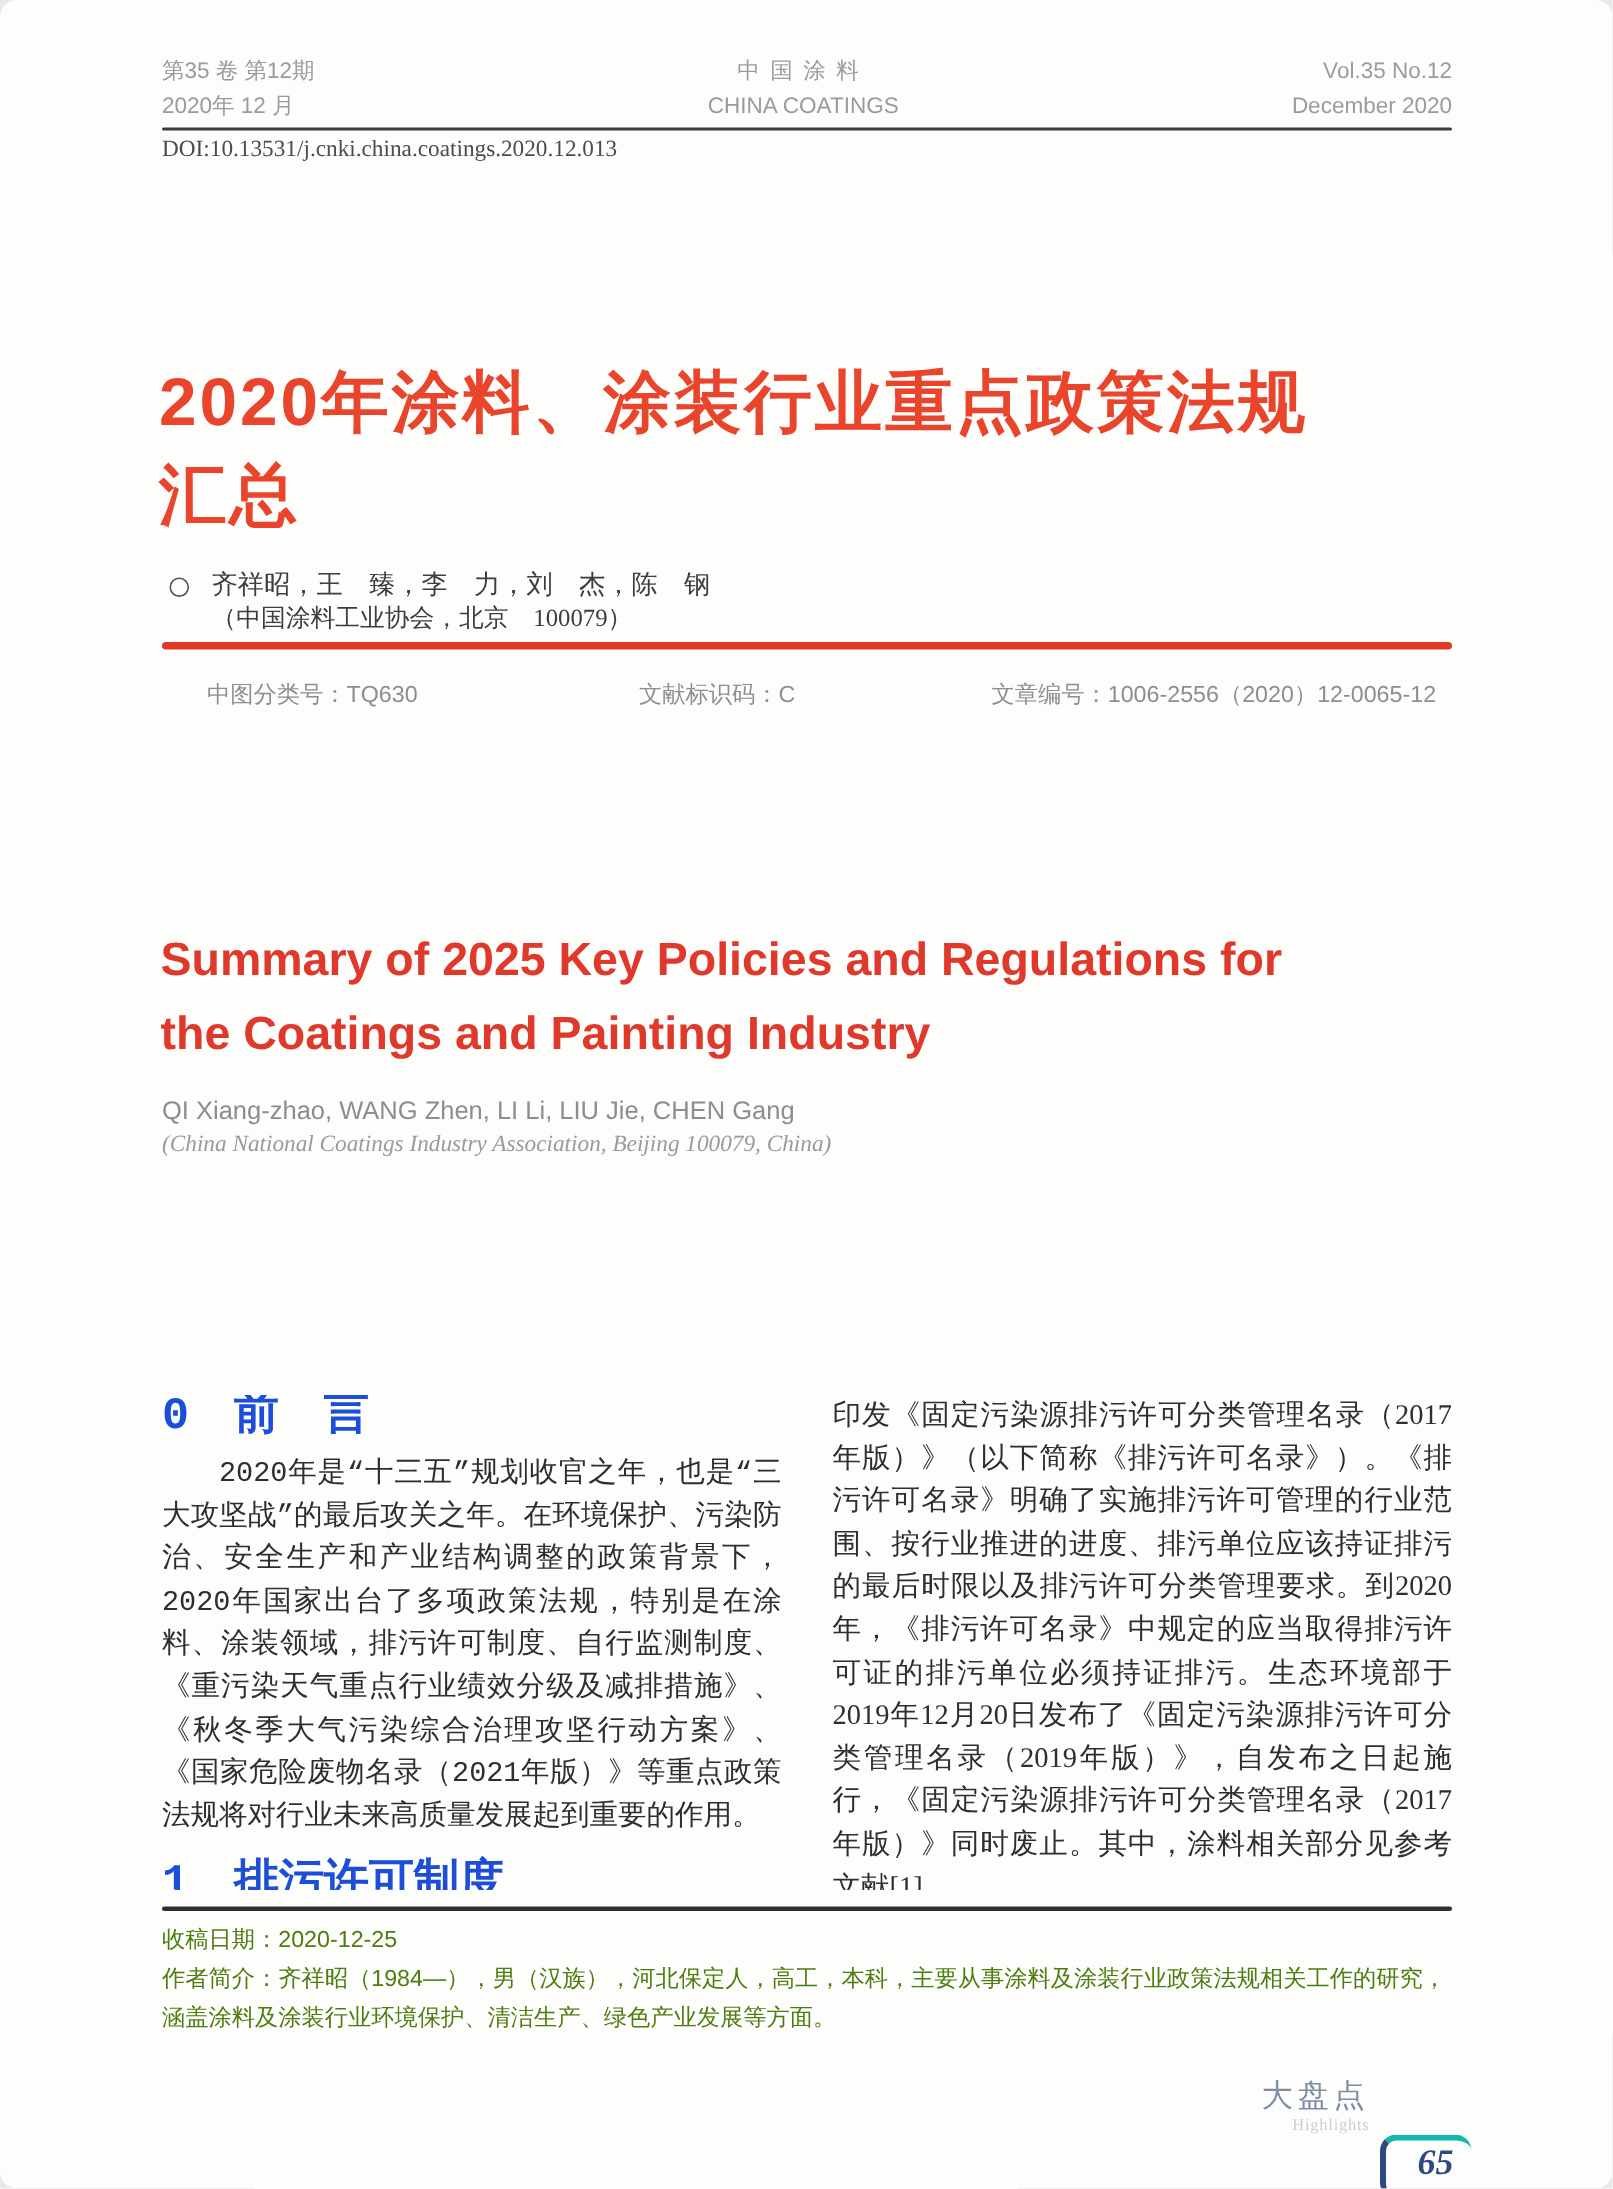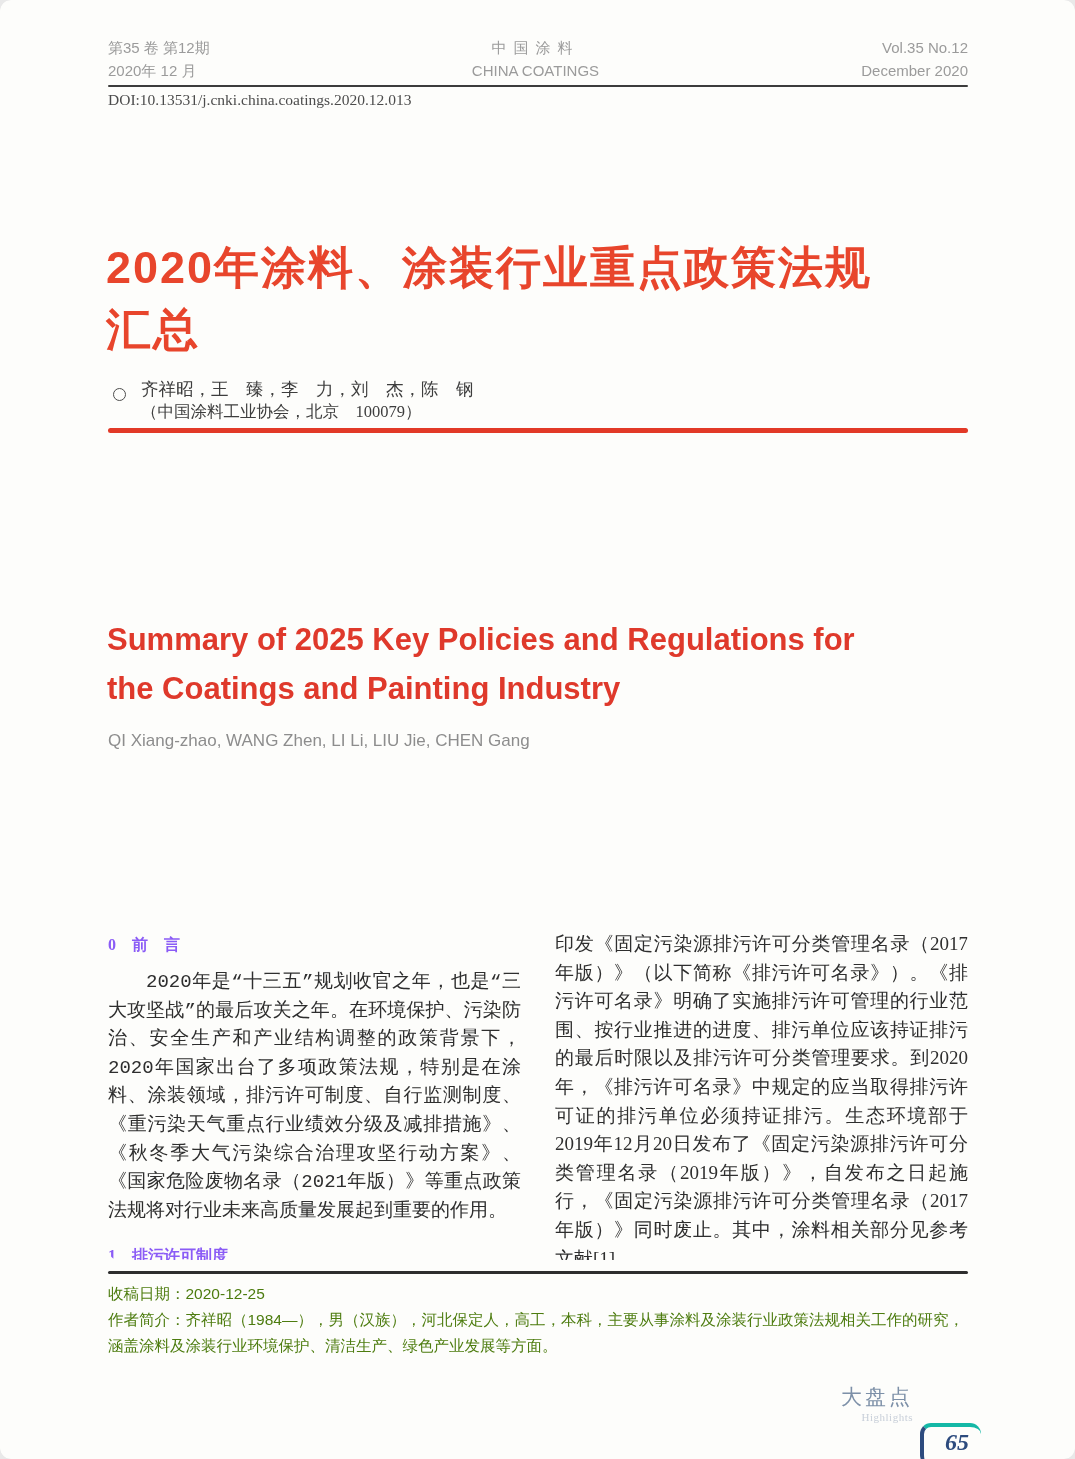--- a/index.html
+++ b/index.html
@@ -51,21 +51,21 @@
     font-weight: 900;
     font-size: 45px;
     line-height: 62px;
     letter-spacing: 2px;
     color: #e8452c;
   }
   .authors-row {
     position: absolute;
     top: 377px; left: 113px;
     display: flex;
-    align-items: flex-end;
+    align-items: center;
     gap: 15px;
     font-size: 17.5px;
     color: #3d3d3d;
   }
   .author-square {
     width: 13px; height: 13px;
     border: 1.5px solid #4d4d4d;
     margin-top: 4px;
     flex: 0 0 auto;
   }
@@ -130,25 +130,25 @@
     overflow: hidden;
   }
   .col {
     flex: 1 1 0;
     font-size: 19px;
     line-height: 28.6px;
     color: #2e2e2e;
     text-align: justify;
   }
   .sec-heading {
-    font-family: Liberation Serif, serif;
+    font-family: Liberation Mono, monospace;
     font-weight: bold;
-    font-size: 16px;
+    font-size: 30px;
     line-height: 30px;
-    color: #8b5cf6;
+    color: #1d4ed8;
     margin-bottom: 8px;
   }
   .sec-heading.second { margin-top: 16px; }
   p.indent { text-indent: 2em; font-family: Liberation Mono, monospace; }
 
   
   .foot-rule {
     position: absolute;
     top: 1271px; left: 108px;
     width: 860px; height: 2.5px;
@@ -223,23 +223,29 @@
   <h1 class="title-cn">2020年涂料、涂装行业重点政策法规汇总</h1>
 
   <div class="authors-row">
     <span class="author-square"></span>
     <span>齐祥昭，王　臻，李　力，刘　杰，陈　钢</span>
   </div>
   <div class="affil-cn">（中国涂料工业协会，北京　100079）</div>
 
   <div class="red-rule"></div>
 
+  <div class="meta-row">
+    <span>中图分类号：TQ630</span>
+    <span>文献标识码：C</span>
+    <span>文章编号：1006-2556（2020）12-0065-12</span>
+  </div>
 
   <h2 class="title-en">Summary of 2025 Key Policies and Regulations for the Coatings and Painting Industry</h2>
   <div class="authors-en">QI Xiang-zhao, WANG Zhen, LI Li, LIU Jie, CHEN Gang</div>
+  <div class="affil-en">(China National Coatings Industry Association, Beijing 100079, China)</div>
 
   <div class="body-columns">
     <div class="col">
       <h3 class="sec-heading">0　前　言</h3>
       <p class="indent">2020年是“十三五”规划收官之年，也是“三大攻坚战”的最后攻关之年。在环境保护、污染防治、安全生产和产业结构调整的政策背景下，2020年国家出台了多项政策法规，特别是在涂料、涂装领域，排污许可制度、自行监测制度、《重污染天气重点行业绩效分级及减排措施》、《秋冬季大气污染综合治理攻坚行动方案》、《国家危险废物名录（2021年版）》等重点政策法规将对行业未来高质量发展起到重要的作用。</p>
       <h3 class="sec-heading second">1　排污许可制度</h3>
 
     </div>
     <div class="col">
       <p>印发《固定污染源排污许可分类管理名录（2017年版）》（以下简称《排污许可名录》）。《排污许可名录》明确了实施排污许可管理的行业范围、按行业推进的进度、排污单位应该持证排污的最后时限以及排污许可分类管理要求。到2020年，《排污许可名录》中规定的应当取得排污许可证的排污单位必须持证排污。生态环境部于2019年12月20日发布了《固定污染源排污许可分类管理名录（2019年版）》，自发布之日起施行，《固定污染源排污许可分类管理名录（2017年版）》同时废止。其中，涂料相关部分见参考文献[1]。</p>

